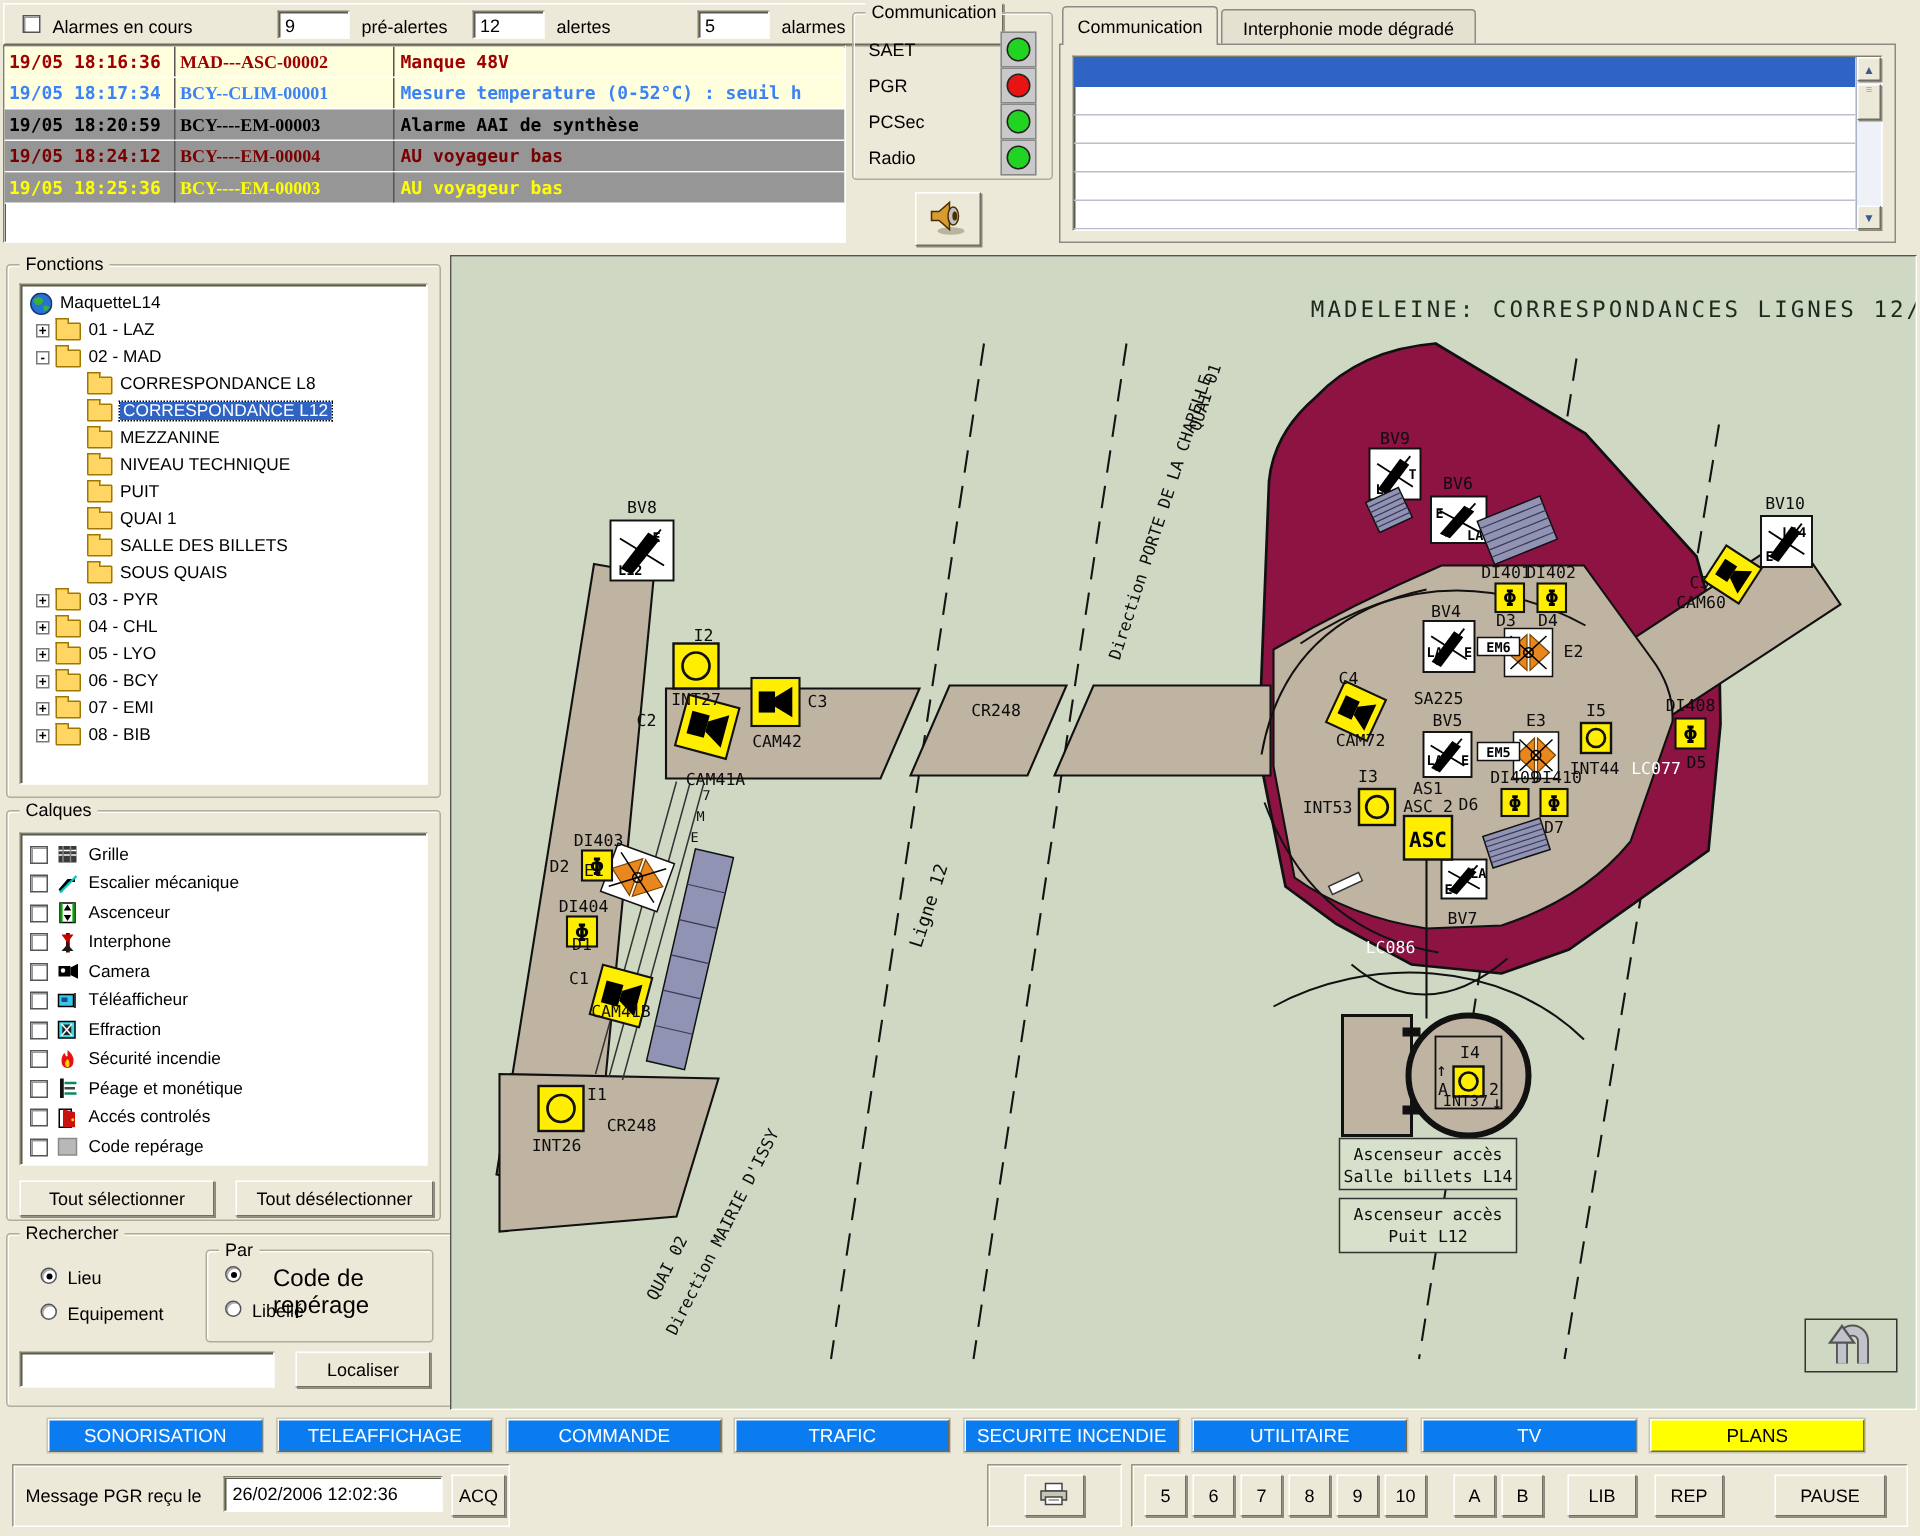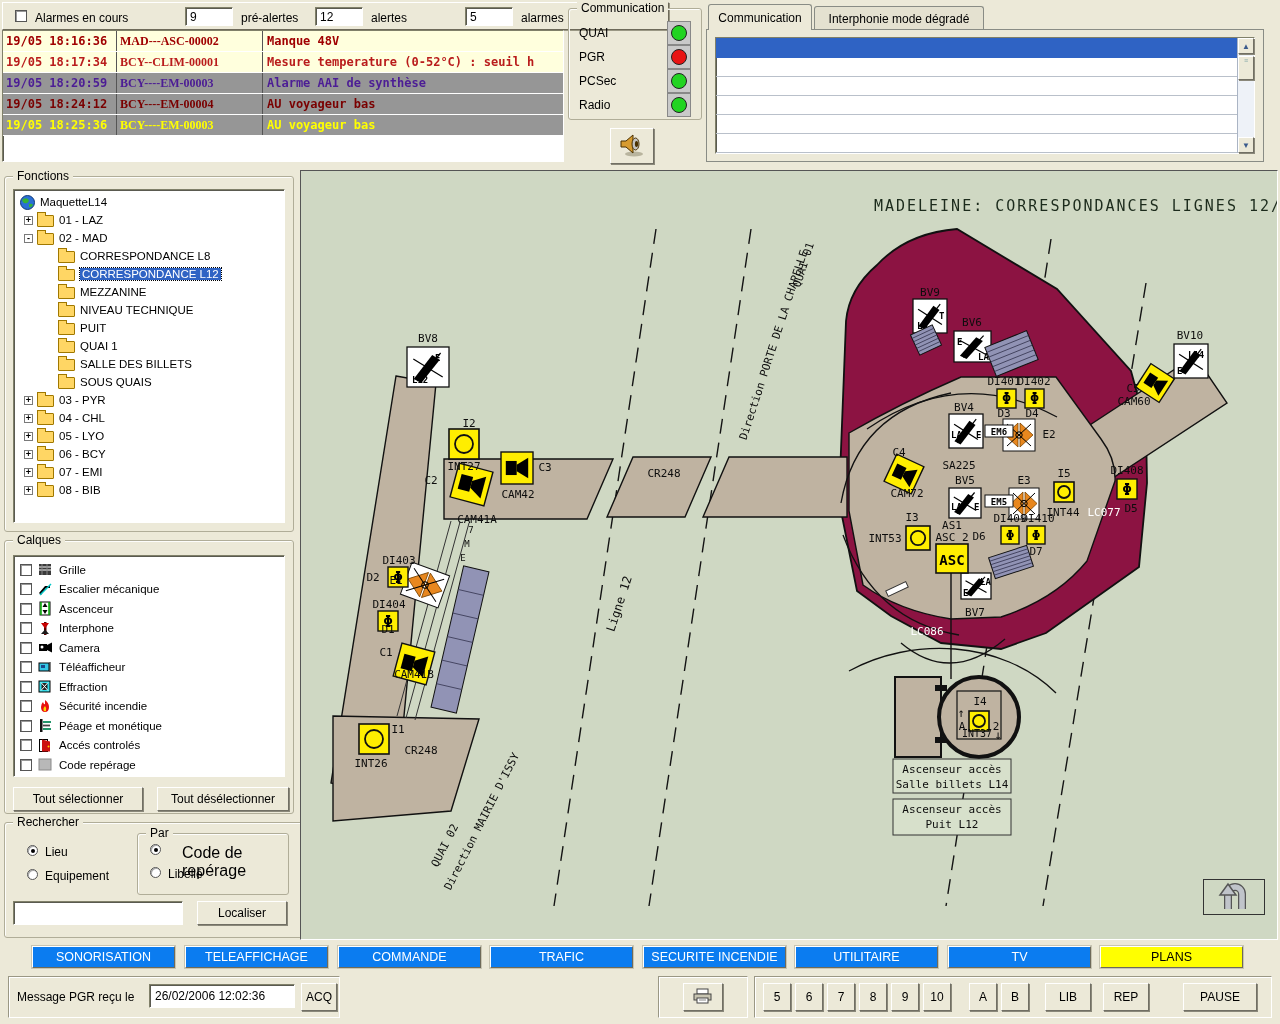--- a/index.html
+++ b/index.html
@@ -88,47 +88,47 @@
     <span style="position:absolute;left:368px;top:8px;font-size:12px">alertes</span>
     <span class="cnt-field sunken" style="position:absolute;left:462px;top:4px">5</span>
     <span style="position:absolute;left:518px;top:8px;font-size:12px">alarmes</span>
   </div>
   <div id="alarm-table" class="abs sunken">
       <div class="alarm-row" style="background:#ffffdd;color:#a00000;border-bottom:1px solid #fff">
      <span class="c1">19/05 18:16:36</span>
      <span class="c2">MAD---ASC-00002</span>
      <span class="c3">Manque 48V</span>
       </div>
-      <div class="alarm-row" style="background:#ffffdd;color:#b91c1c;border-bottom:1px solid #fff">
+      <div class="alarm-row" style="background:#ffffdd;color:#3b82f6;border-bottom:1px solid #fff">
      <span class="c1">19/05 18:17:34</span>
      <span class="c2">BCY--CLIM-00001</span>
      <span class="c3">Mesure temperature (0-52°C) : seuil h</span>
       </div>
-      <div class="alarm-row" style="background:#969696;color:#4c1d95;border-bottom:1px solid #fff">
+      <div class="alarm-row" style="background:#969696;color:#000000;border-bottom:1px solid #fff">
      <span class="c1">19/05 18:20:59</span>
      <span class="c2">BCY----EM-00003</span>
      <span class="c3">Alarme AAI de synthèse</span>
       </div>
       <div class="alarm-row" style="background:#969696;color:#7a0000;border-bottom:1px solid #fff">
      <span class="c1">19/05 18:24:12</span>
      <span class="c2">BCY----EM-00004</span>
      <span class="c3">AU voyageur bas</span>
       </div>
       <div class="alarm-row" style="background:#969696;color:#ffff00;border-bottom:1px solid #fff">
      <span class="c1">19/05 18:25:36</span>
      <span class="c2">BCY----EM-00003</span>
      <span class="c3">AU voyageur bas</span>
       </div>
     </div>
 
   <div class="abs groupbox" style="left:568px;top:8px;width:134px;height:112px">
     <span class="gb-title">Communication</span>
     <div id="comm-rows">
         <div class="comm-row" style="top:12px">
-     <span>QUAI</span>
+     <span>SAET</span>
      <span class="led-box">
             <span class="led" style="background:#22d422"></span>
           </span>
         </div>
         <div class="comm-row" style="top:36px">
      <span>PGR</span>
      <span class="led-box">
             <span class="led" style="background:#e81414"></span>
           </span>
         </div>

